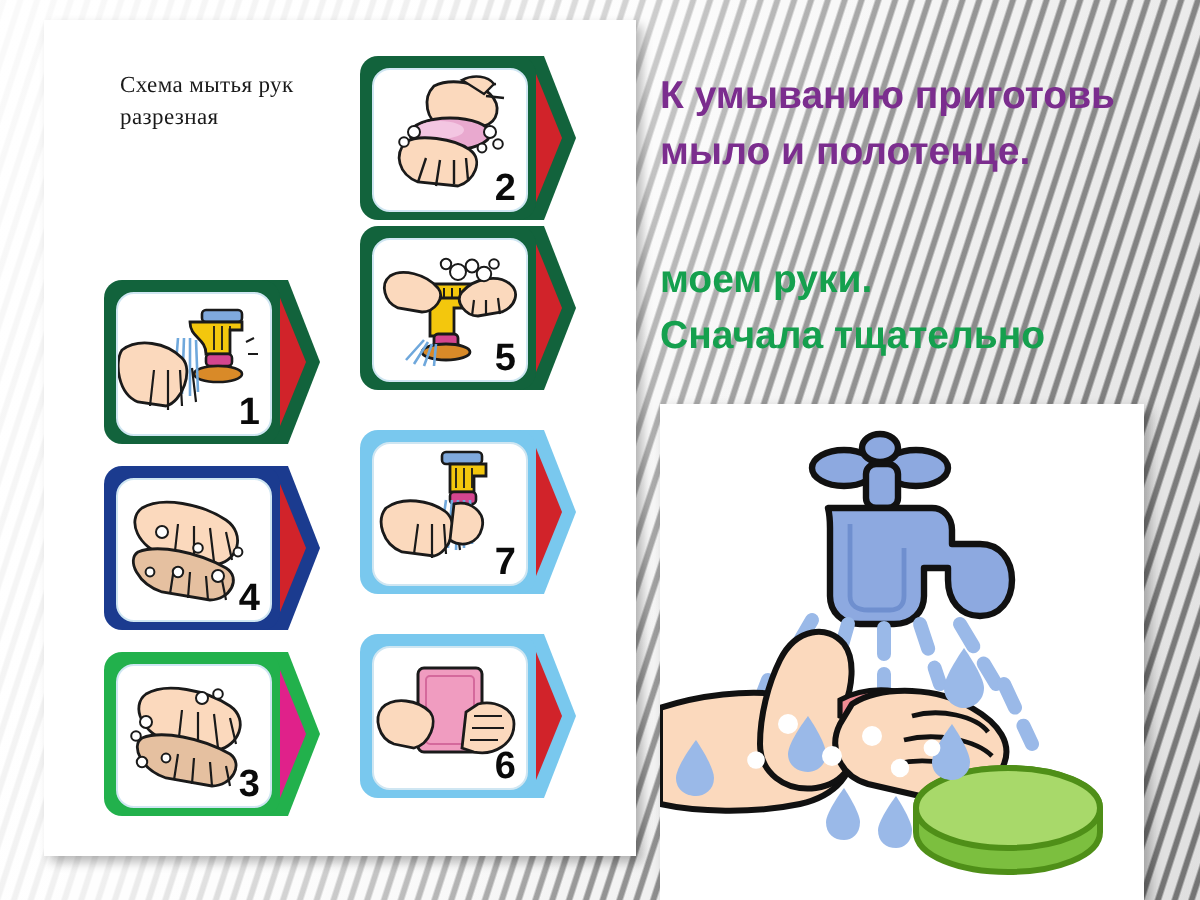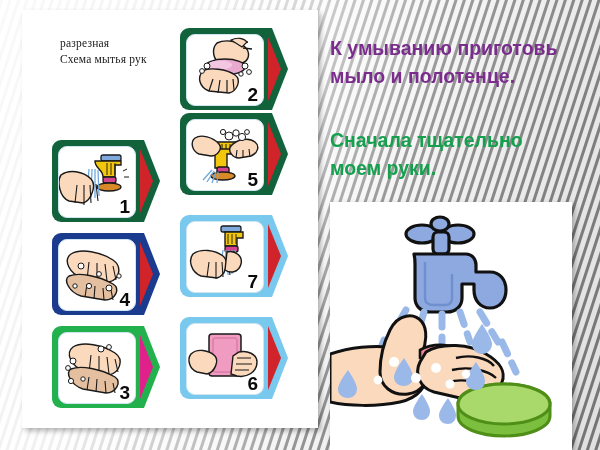--- a/index.html
+++ b/index.html
@@ -149,22 +149,22 @@
   }
 </style>
 </head>
 <body>
 
 <div id="slide-bg"></div>
 
 <div id="scheme-panel">
 
   <div id="scheme-title">
+    <div>Схема мытья рук</div>
     <div>разрезная</div>
-    <div>Схема мытья рук</div>
   </div>
 
   <div class="card" style="left:158px; top:18px;">
     <svg class="arrow" viewBox="0 0 36 82">
       <polygon points="0,0 20,0 36,41 20,82 0,82" fill="#12633c"></polygon>
       <polygon points="4,9 16,9 29,41 16,73 4,73" fill="#d1232a"></polygon>
     </svg>
     <div class="plate" style="background:#12633c;">
       <div class="inner">
         <svg class="art" width="76" height="70" viewBox="0 0 76 70">
@@ -351,22 +351,22 @@
   </div>
 
 </div>
 
 <div id="purple-text">
   <div>К умыванию приготовь</div>
   <div>мыло и полотенце.</div>
 </div>
 
 <div id="green-text">
+  <div>моем руки.</div>
   <div>Сначала тщательно</div>
-  <div>моем руки.</div>
 </div>
 
 <div id="illustration-panel">
   <svg width="242" height="248" viewBox="0 0 242 248">
 
     <g stroke="#111111" stroke-width="3.2" stroke-linejoin="round">
 
       <ellipse cx="92" cy="32" rx="16" ry="9" fill="#8da9e0"></ellipse>
       <ellipse cx="128" cy="32" rx="16" ry="9" fill="#8da9e0"></ellipse>
       <ellipse cx="110" cy="22" rx="9" ry="7" fill="#8da9e0"></ellipse>

